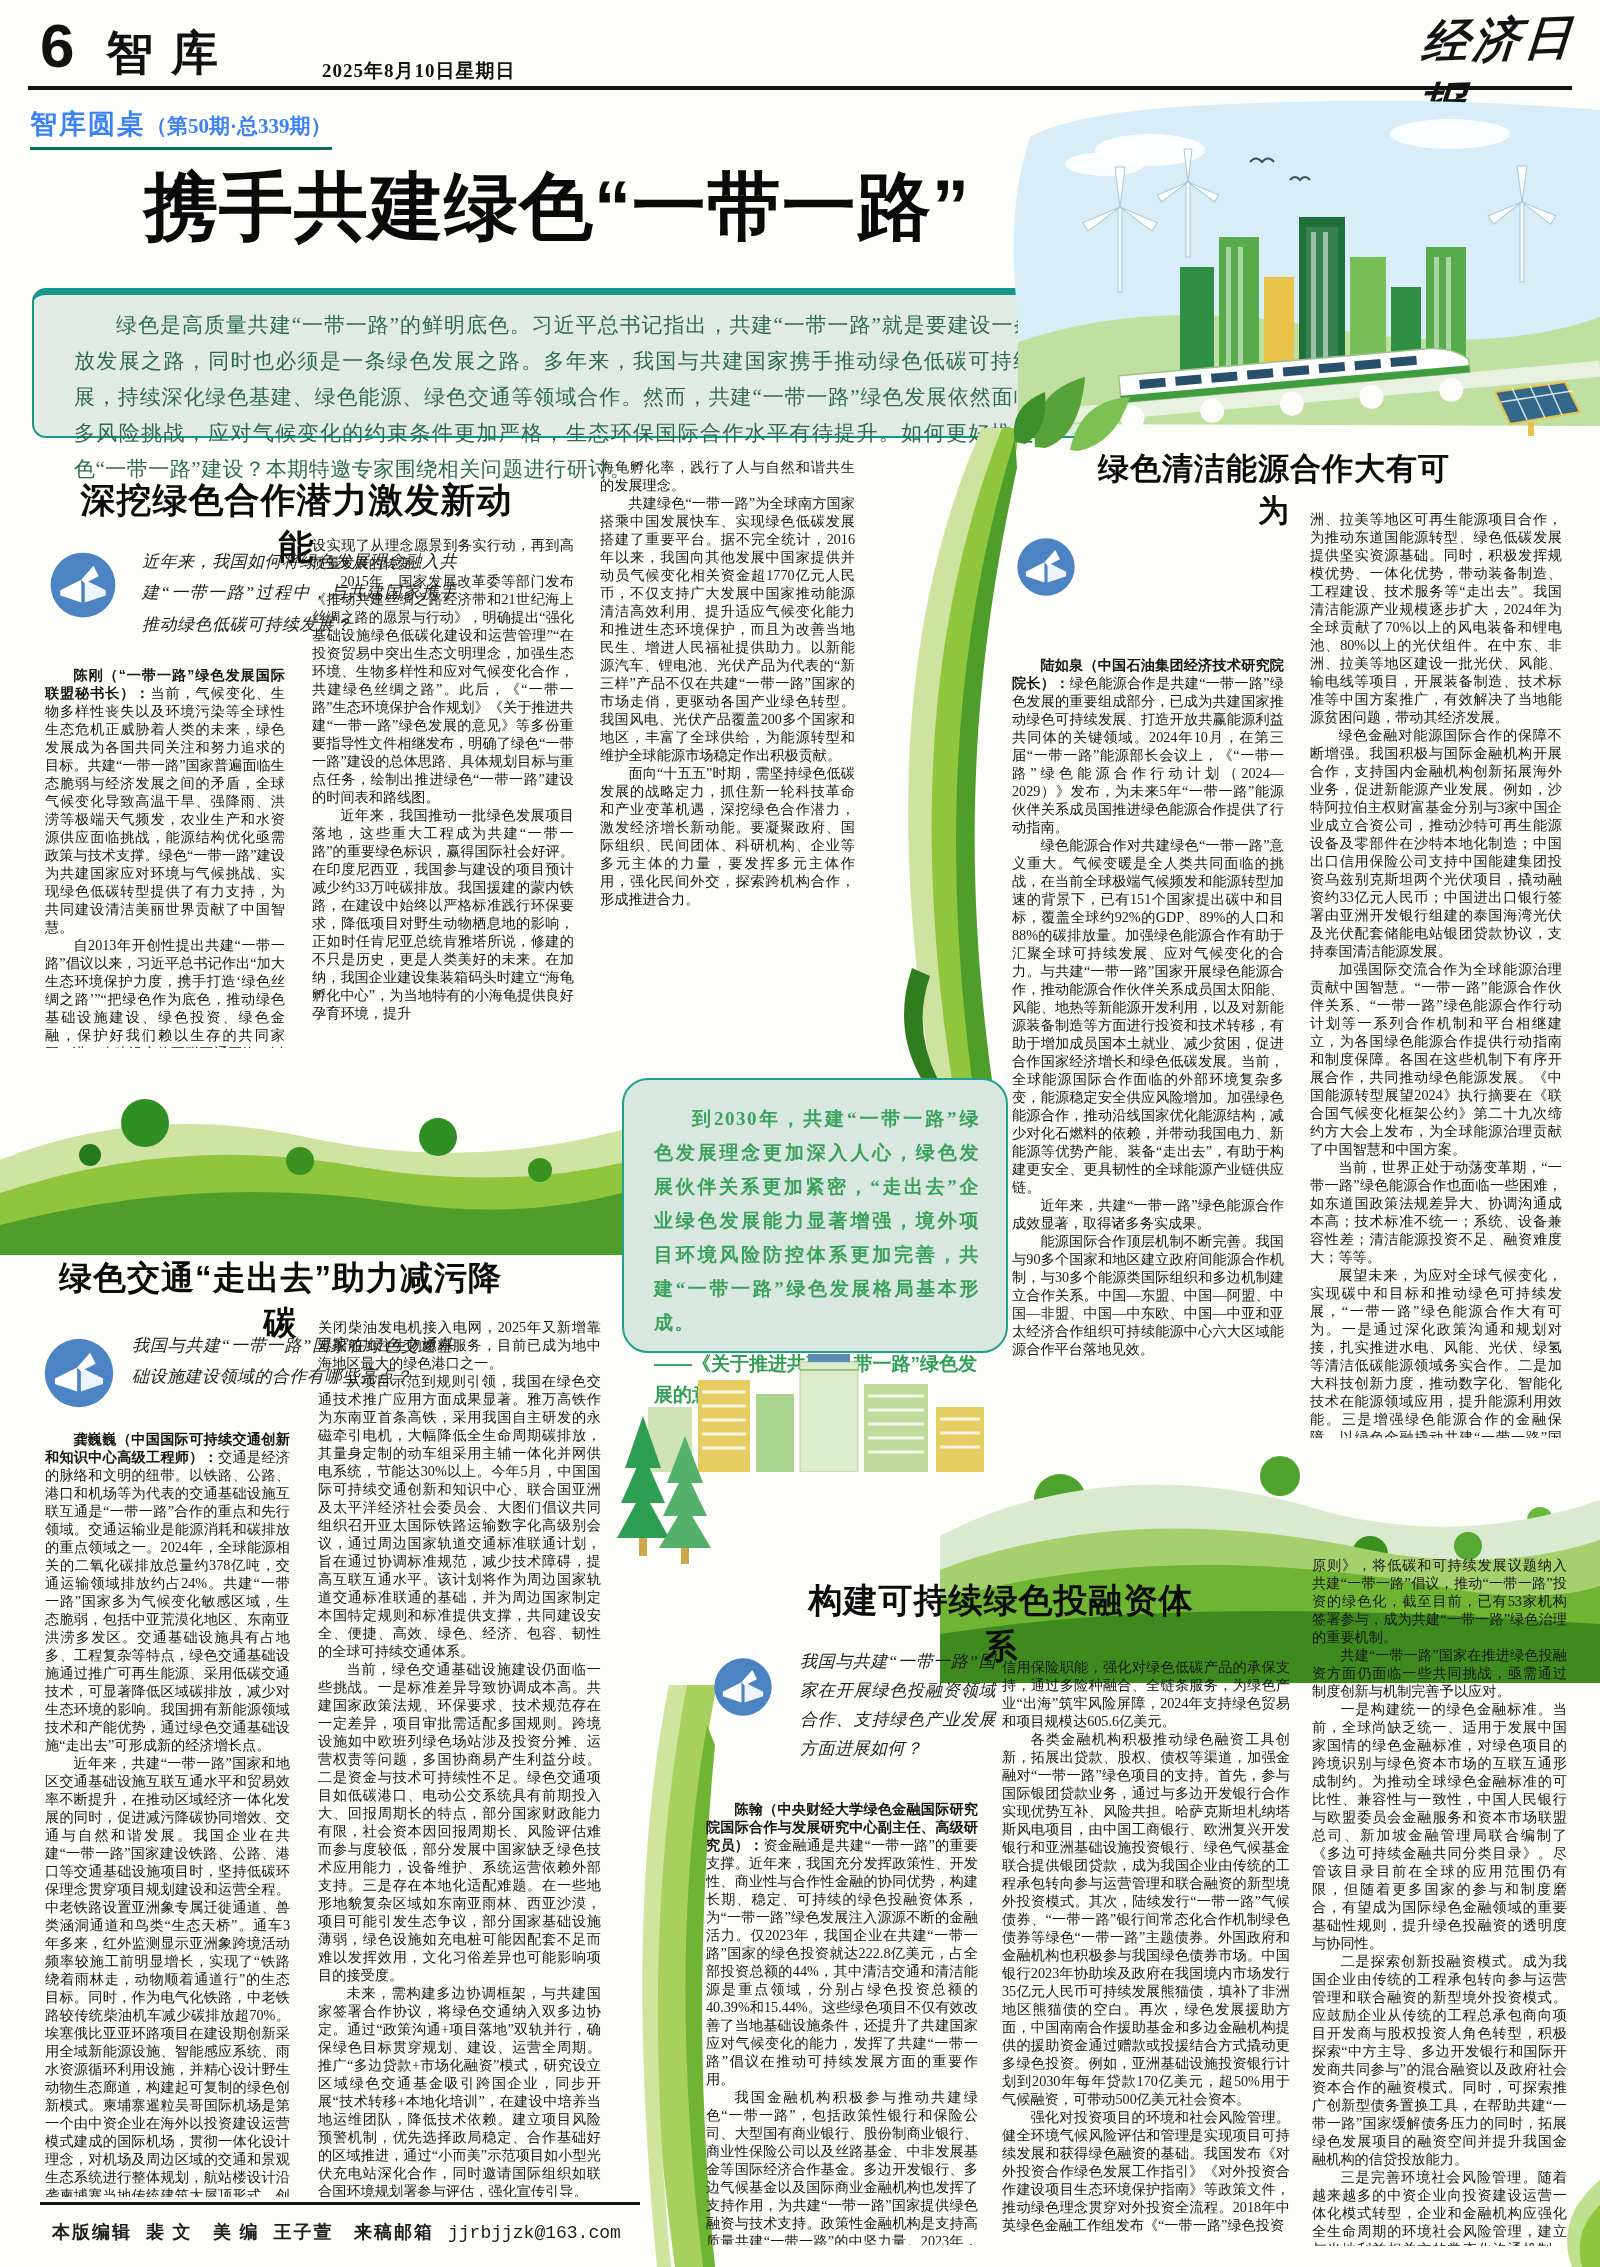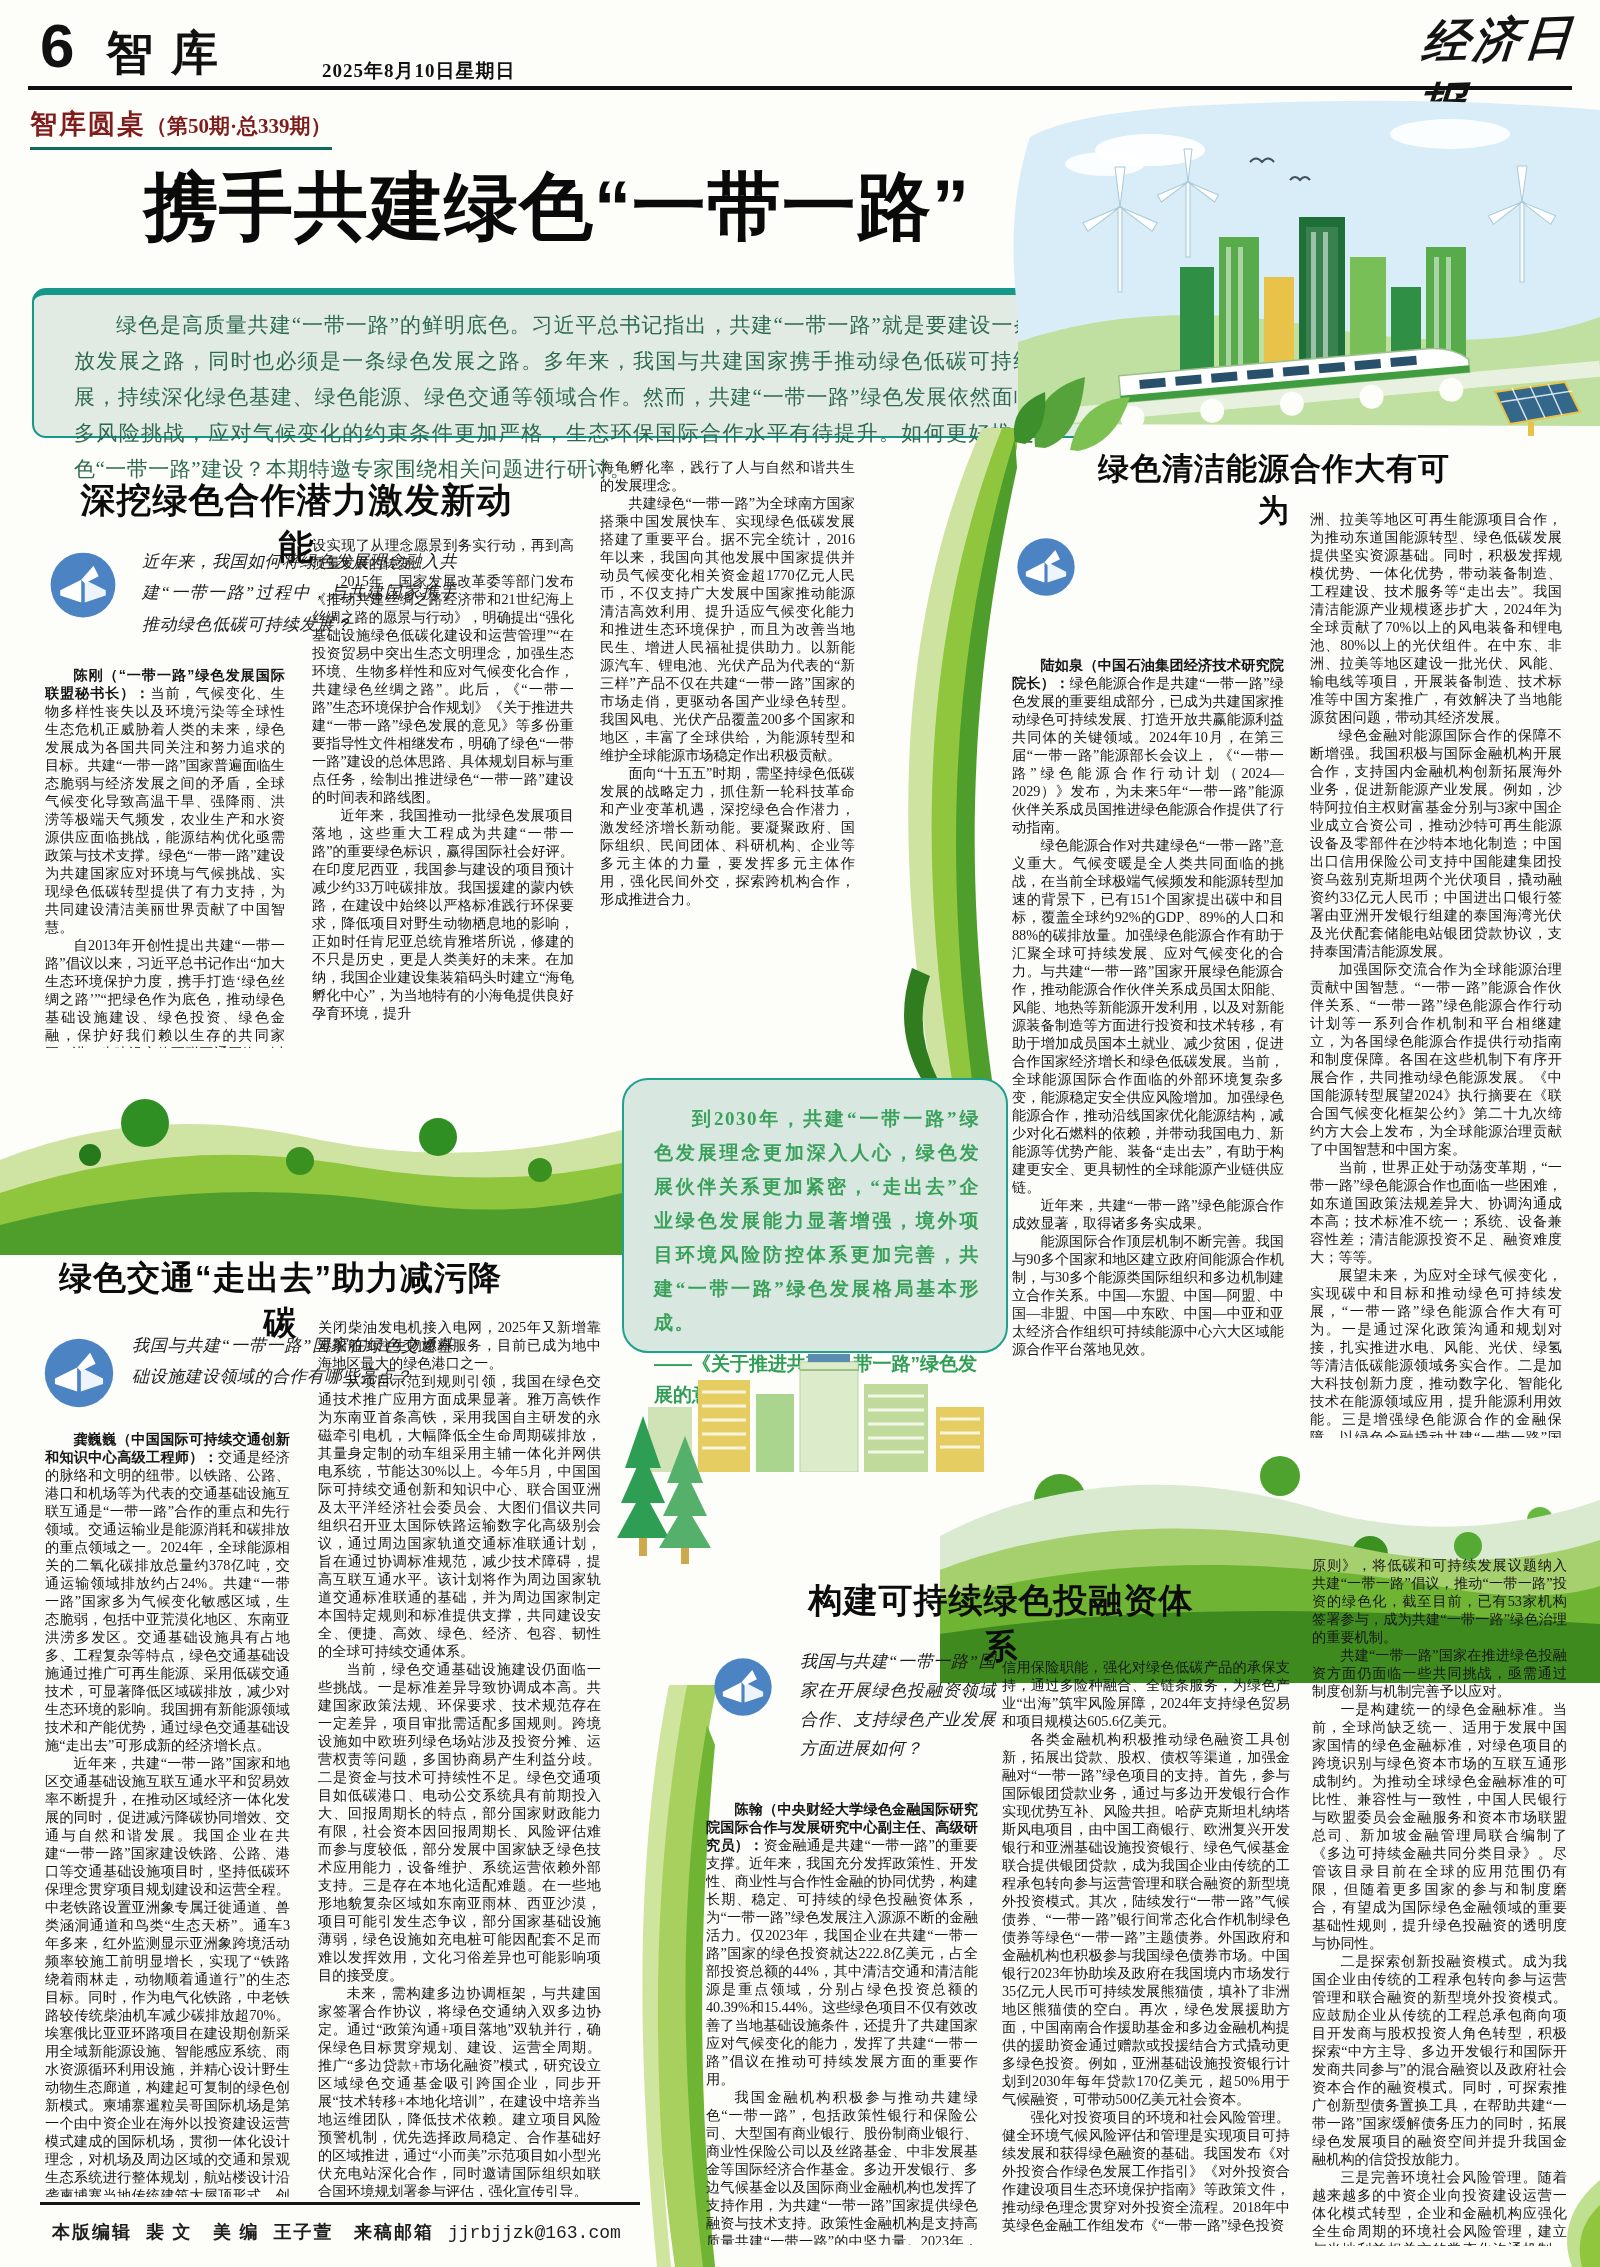--- a/index.html
+++ b/index.html
@@ -9,21 +9,21 @@
   
   .pageno{position:absolute;left:40px;top:10px;font-family:"Liberation Sans",sans-serif;
           font-weight:900;font-size:62px;color:#111}
   .section-title{position:absolute;left:106px;top:22px;font-family:"Liberation Sans",sans-serif;
           font-weight:900;font-size:47px;letter-spacing:18px;color:#111}
   .date-line{position:absolute;left:322px;top:58px;font-size:19px;font-weight:bold;color:#111;letter-spacing:1px}
   .date-line .wd{}
   .masthead{position:absolute;left:1420px;top:8px;font-size:47px;font-weight:bold;font-style:italic;
           color:#141414;transform:skewX(-6deg) rotate(-2deg);letter-spacing:4px}
   .head-rule{position:absolute;left:28px;top:86px;width:1544px;height:4px;background:#101010}
-  .badge{position:absolute;left:30px;top:106px;color:#7f1d1d;border-bottom:3px solid #0e6b57;
+  .badge{position:absolute;left:30px;top:106px;color:#3b82f6;border-bottom:3px solid #0e6b57;
          padding-bottom:5px;font-weight:bold}
   .badge .b1{font-size:27px;letter-spacing:2px}
   .badge .b2{font-size:21px}
   .main-headline{position:absolute;left:70px;top:158px;width:900px;text-align:right;
          font-family:"Liberation Sans",sans-serif;font-weight:900;font-size:74px;color:#0a0a0a;letter-spacing:1px}
   
   .intro-box{position:absolute;left:32px;top:288px;width:1063px;height:150px;z-index:1;
          background:#e1ebe3;border:2px solid #15988a;border-top:7px solid #15988a;border-radius:14px;box-sizing:border-box}
   .intro-text{padding:12px 36px 0 40px;font-size:21px;line-height:36px;color:#2e6a50;
          text-indent:2em;text-align:justify;letter-spacing:.5px}

